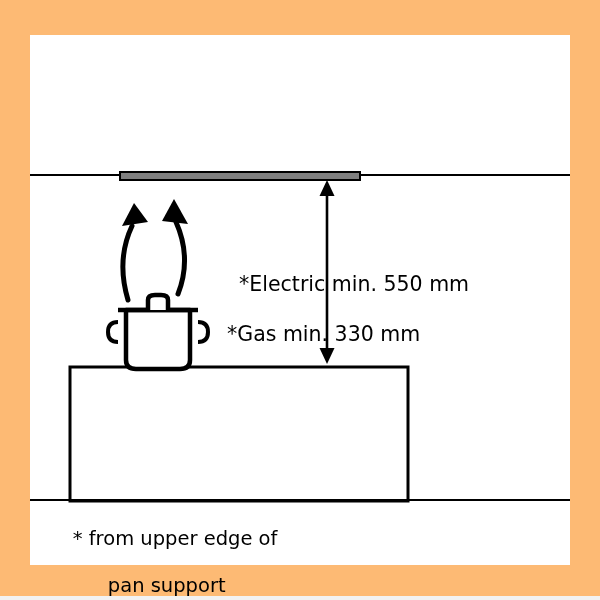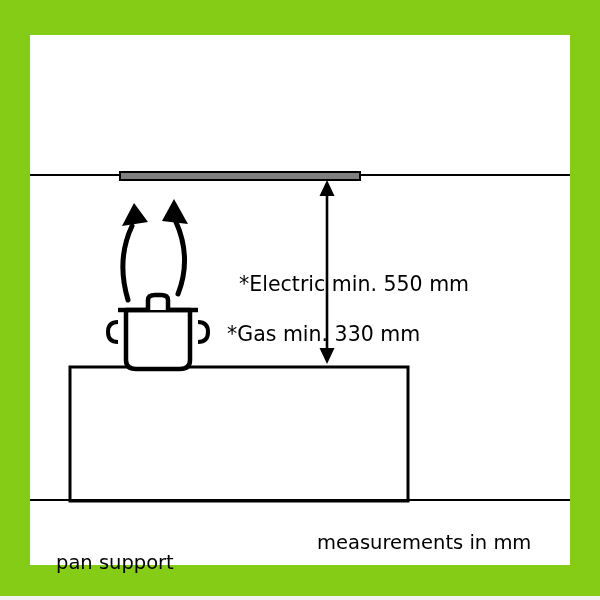--- a/index.html
+++ b/index.html
@@ -9,21 +9,21 @@
   }
   body {
     width: 600px;
     height: 600px;
     font-family: "DejaVu Sans", sans-serif;
   }
   #stage {
     position: relative;
     width: 600px;
     height: 596px;
-    background: #84cc16;
+    background: #fdba74;
     overflow: hidden;
   }
   #canvas {
     position: absolute;
     left: 30px;
     top: 35px;
     width: 540px;
     height: 530px;
     background: #ffffff;
   }
@@ -51,20 +51,21 @@
     padding-left: 14px;
   }
   #footnote-label {
     left: 48px;
     top: 503px;
     font-size: 19.5px;
   }
   #footnote-label .line2 {
     display: block;
     padding-left: 8px;
+    text-align: center;
   }
   #units-label {
     left: 317px;
     top: 531px;
     font-size: 19.5px;
   }
 </style>
 </head>
 <body>
 
@@ -111,18 +112,18 @@
     </g>
 
   </svg>
 
   <div class="label" id="dim-label">
     <span>*Electric min. 550 mm</span>
     <span class="line2">*Gas min. 330 mm</span>
   </div>
 
   <div class="label" id="footnote-label">
+    <span>* from upper edge of</span>
     <span class="line2">pan support</span>
   </div>
 
-  <div class="label" id="units-label">measurements in mm</div>
 
 </div>
 
 </body></html>

